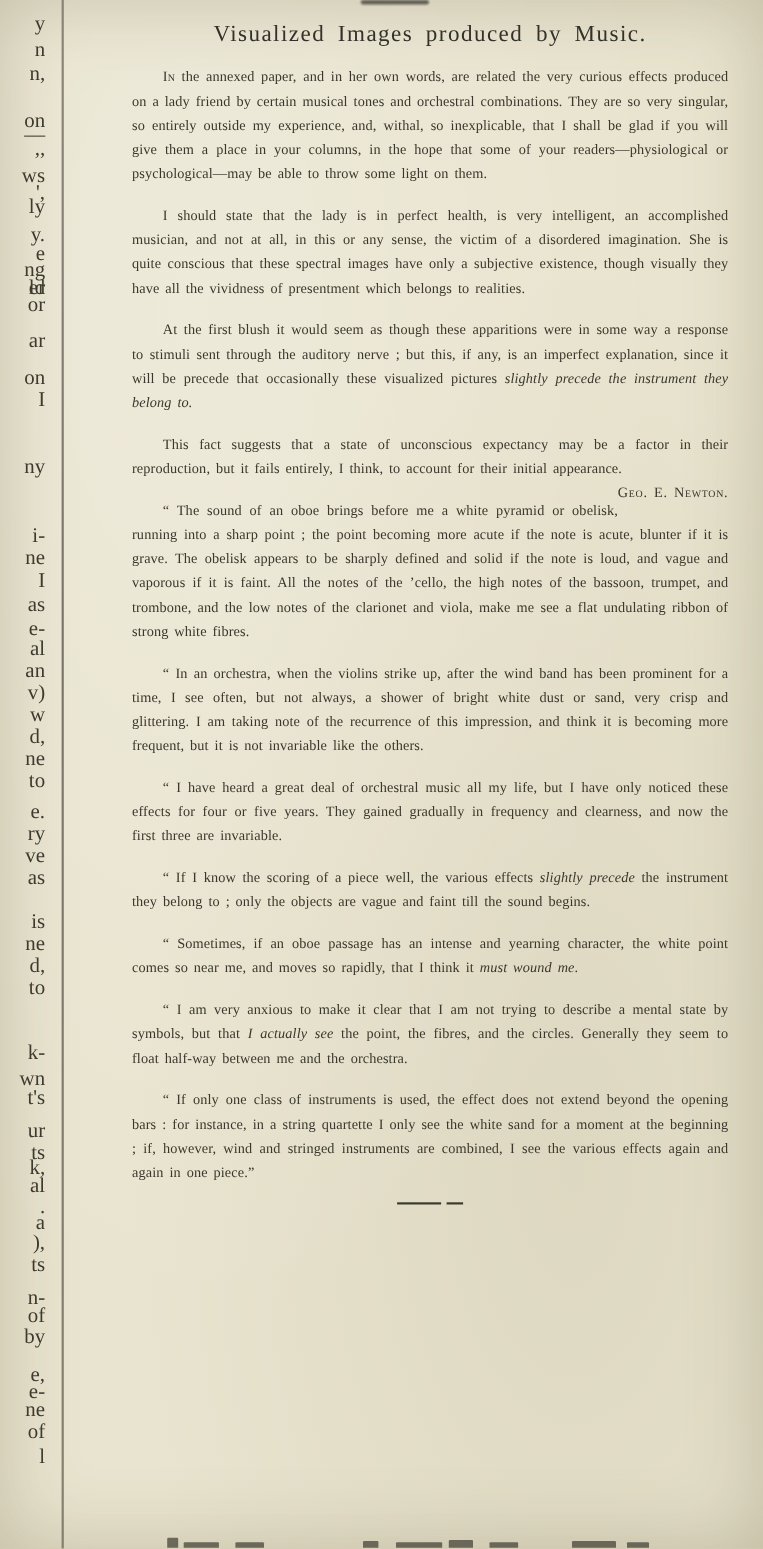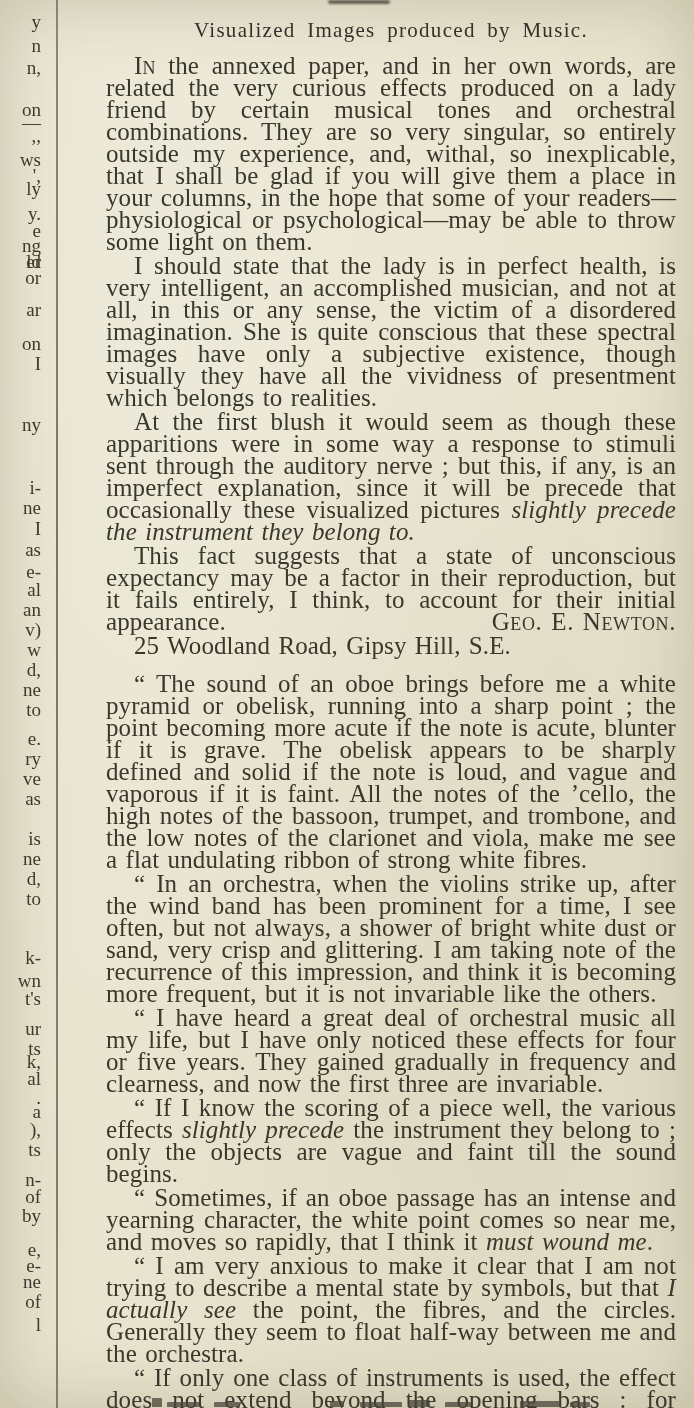--- a/index.html
+++ b/index.html
@@ -35,22 +35,22 @@
   }
   .main {
     position: absolute; left: 104px; top: 18px; width: 574px;
   }
   .title {
     font-size: 21px; font-weight: normal; text-align: center;
     letter-spacing: 1.3px; word-spacing: 5px;
     margin: 0 0 12px 0; color: #34312a;
   }
   .main p {
-    margin: 2px; text-indent: 28px; text-align: justify;
-    font-size: 25px; line-height: 22px;
+    margin: 16px; text-indent: 28px; text-align: justify;
+    font-size: 13px; line-height: 22px;
     letter-spacing: 0.1px; word-spacing: 2px;
     color: #3a372c;
   }
   .sc { font-variant: small-caps; }
   .sig {
     float: right; font-variant: small-caps; letter-spacing: 0.6px;
     text-indent: 0;
   }
   .addr { margin-bottom: 16px !important; }
   .main em { font-style: italic; }
@@ -142,21 +142,20 @@
     <h1 class="title">Visualized Images produced by Music.</h1>
 
     <p><span class="sc">In</span><span> the annexed paper, and in her own words, are related the very curious effects produced on a lady friend by certain musical tones and orchestral combinations. They are so very singular, so entirely outside my experience, and, withal, so inexplicable, that I shall be glad if you will give them a place in your columns, in the hope that some of your readers—physiological or psychological—may be able to throw some light on them.</span></p>
 
     <p>I should state that the lady is in perfect health, is very intelligent, an accomplished musician, and not at all, in this or any sense, the victim of a disordered imagination. She is quite conscious that these spectral images have only a subjective existence, though visually they have all the vividness of presentment which belongs to realities.</p>
 
     <p><span>At the first blush it would seem as though these apparitions were in some way a response to stimuli sent through the auditory nerve ; but this, if any, is an imperfect explanation, since it will be precede that occasionally these visualized pictures </span><em>slightly precede the instrument they belong to.</em></p>
 
     <p><span>This fact suggests that a state of unconscious expectancy may be a factor in their reproduction, but it fails entirely, I think, to account for their initial appearance.</span><span class="sig">Geo. E. Newton.</span></p>
 
-    <p class="addr">25 Woodland Road, Gipsy Hill, S.E.</p>
 
     <p>“ The sound of an oboe brings before me a white pyramid or obelisk, running into a sharp point ; the point becoming more acute if the note is acute, blunter if it is grave. The obelisk appears to be sharply defined and solid if the note is loud, and vague and vaporous if it is faint. All the notes of the ’cello, the high notes of the bassoon, trumpet, and trombone, and the low notes of the clarionet and viola, make me see a flat undulating ribbon of strong white fibres.</p>
 
 
     <p>“ In an orchestra, when the violins strike up, after the wind band has been prominent for a time, I see often, but not always, a shower of bright white dust or sand, very crisp and glittering. I am taking note of the recurrence of this impression, and think it is becoming more frequent, but it is not invariable like the others.</p>
 
     <p>“ I have heard a great deal of orchestral music all my life, but I have only noticed these effects for four or five years. They gained gradually in frequency and clearness, and now the first three are invariable.</p>
 
     <p><span>“ If I know the scoring of a piece well, the various effects </span><em>slightly precede</em><span> the instrument they belong to ; only the objects are vague and faint till the sound begins.</span></p>
 

